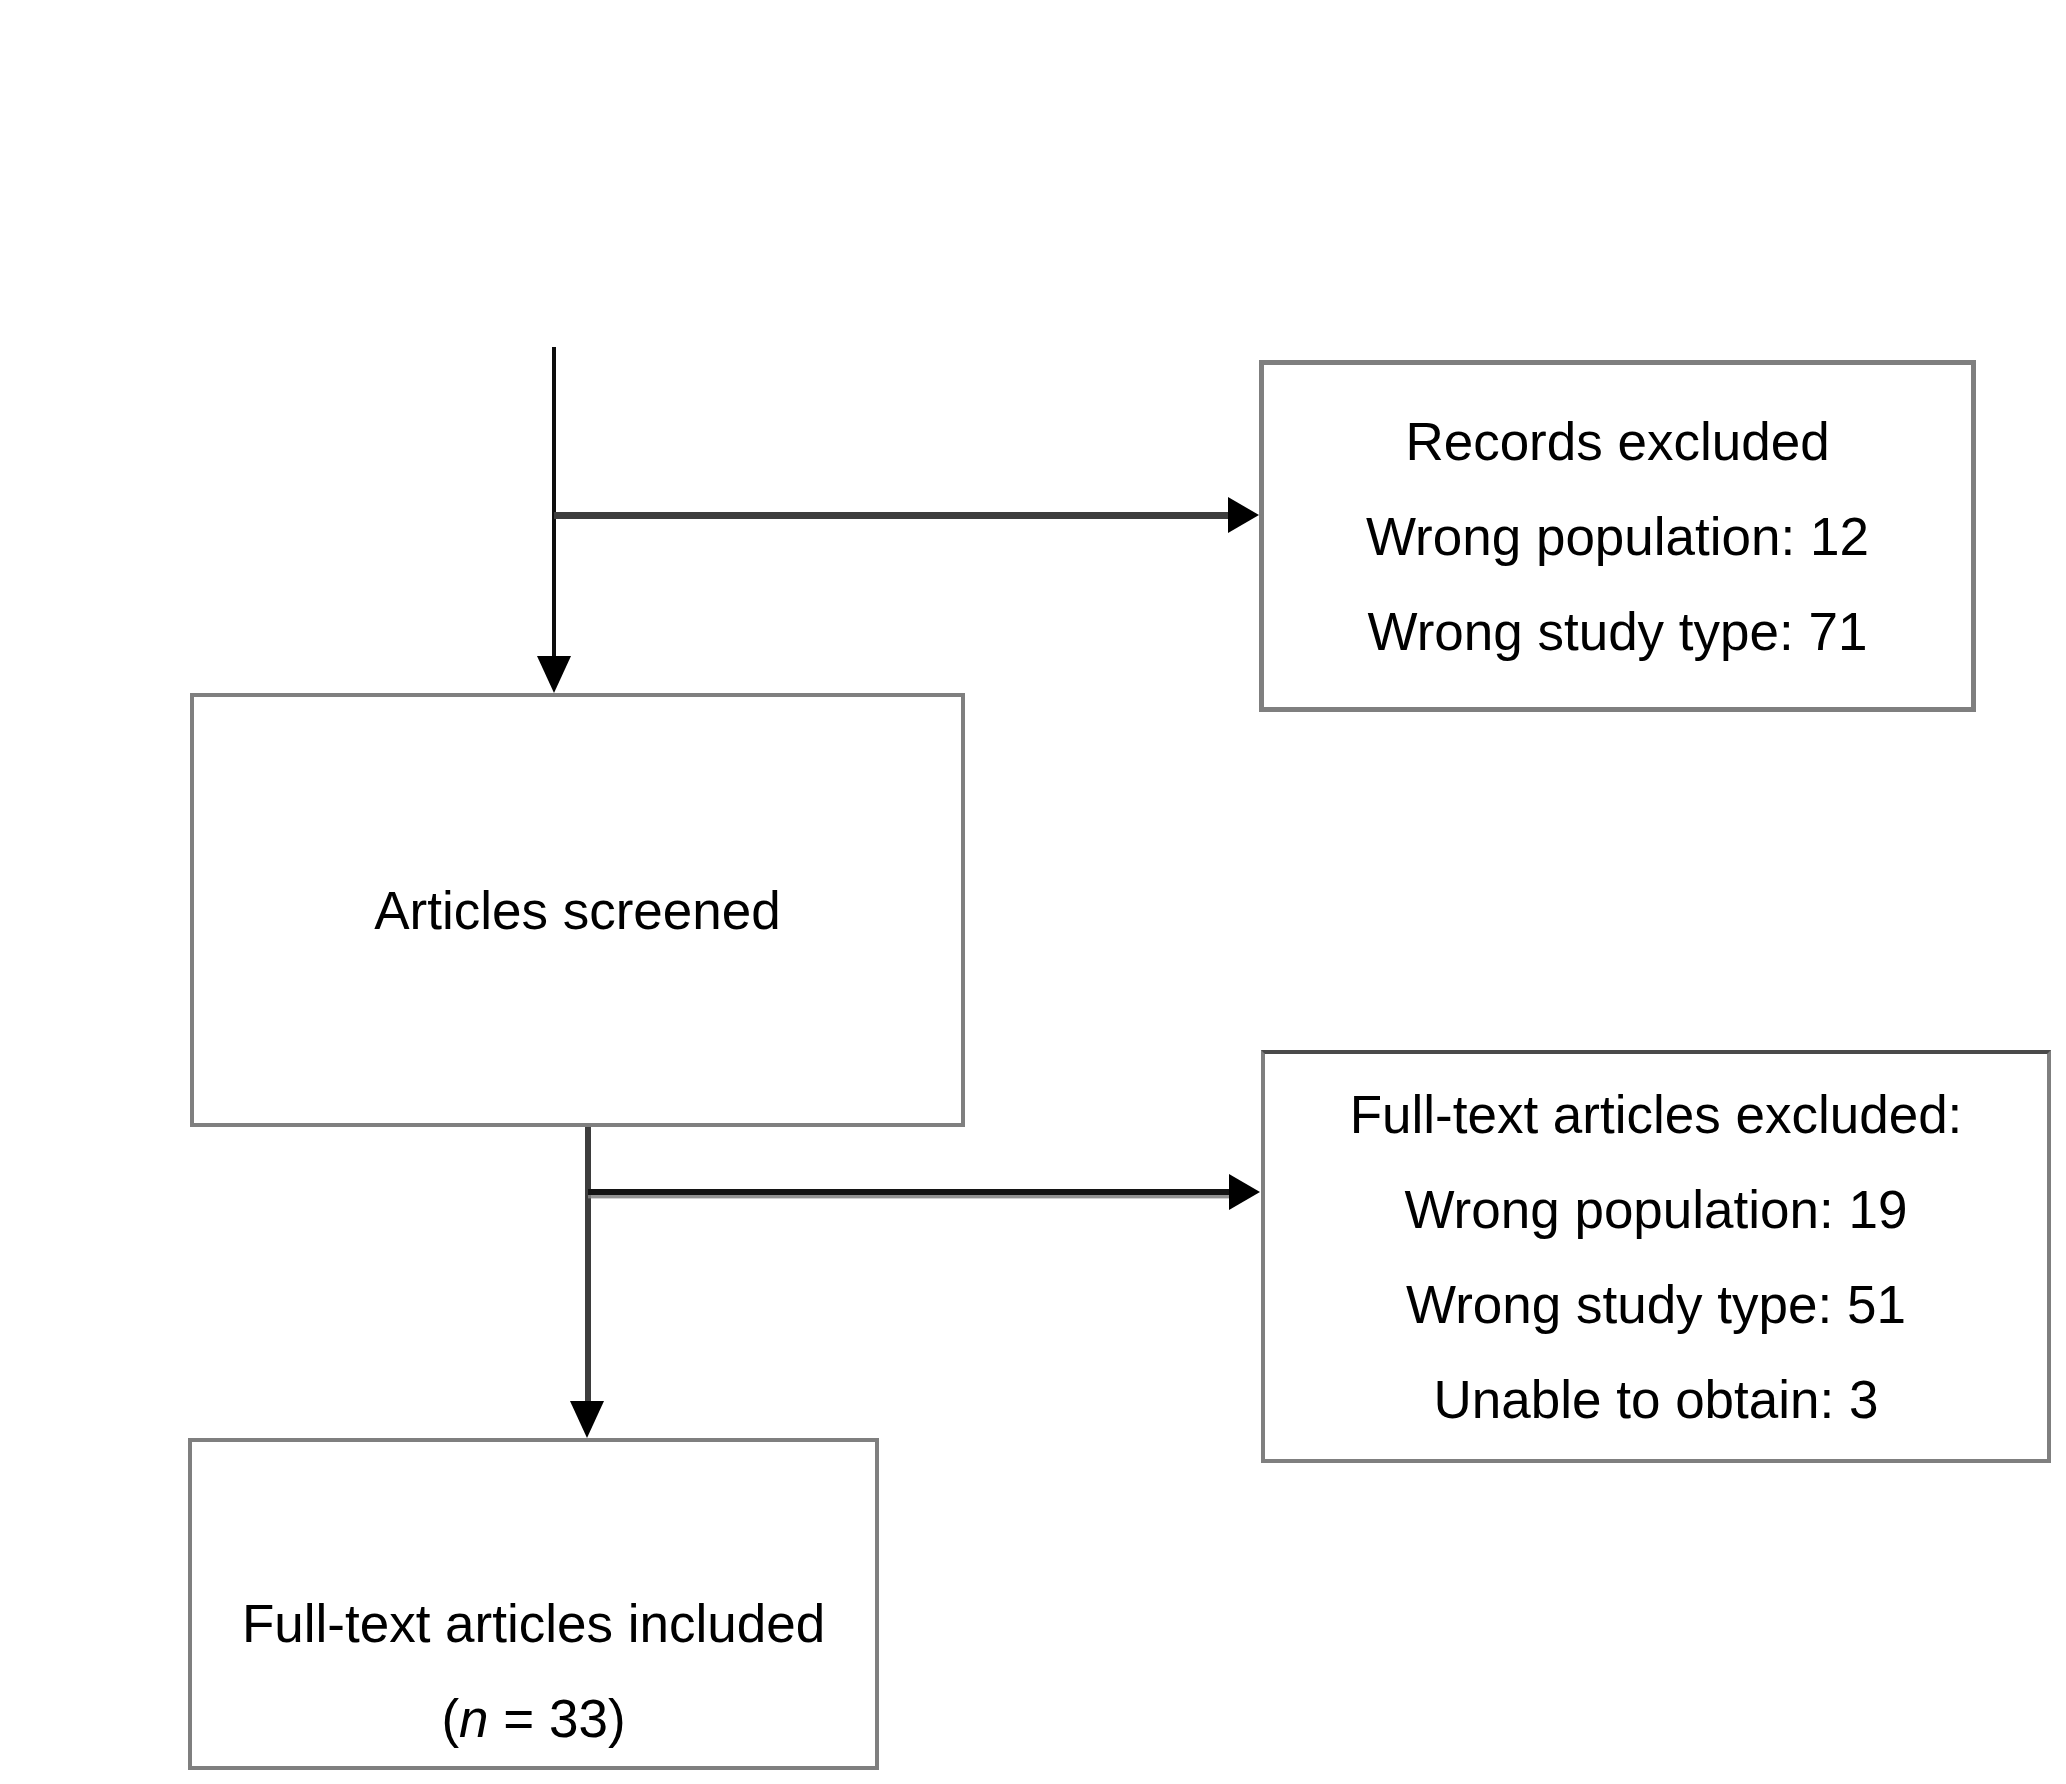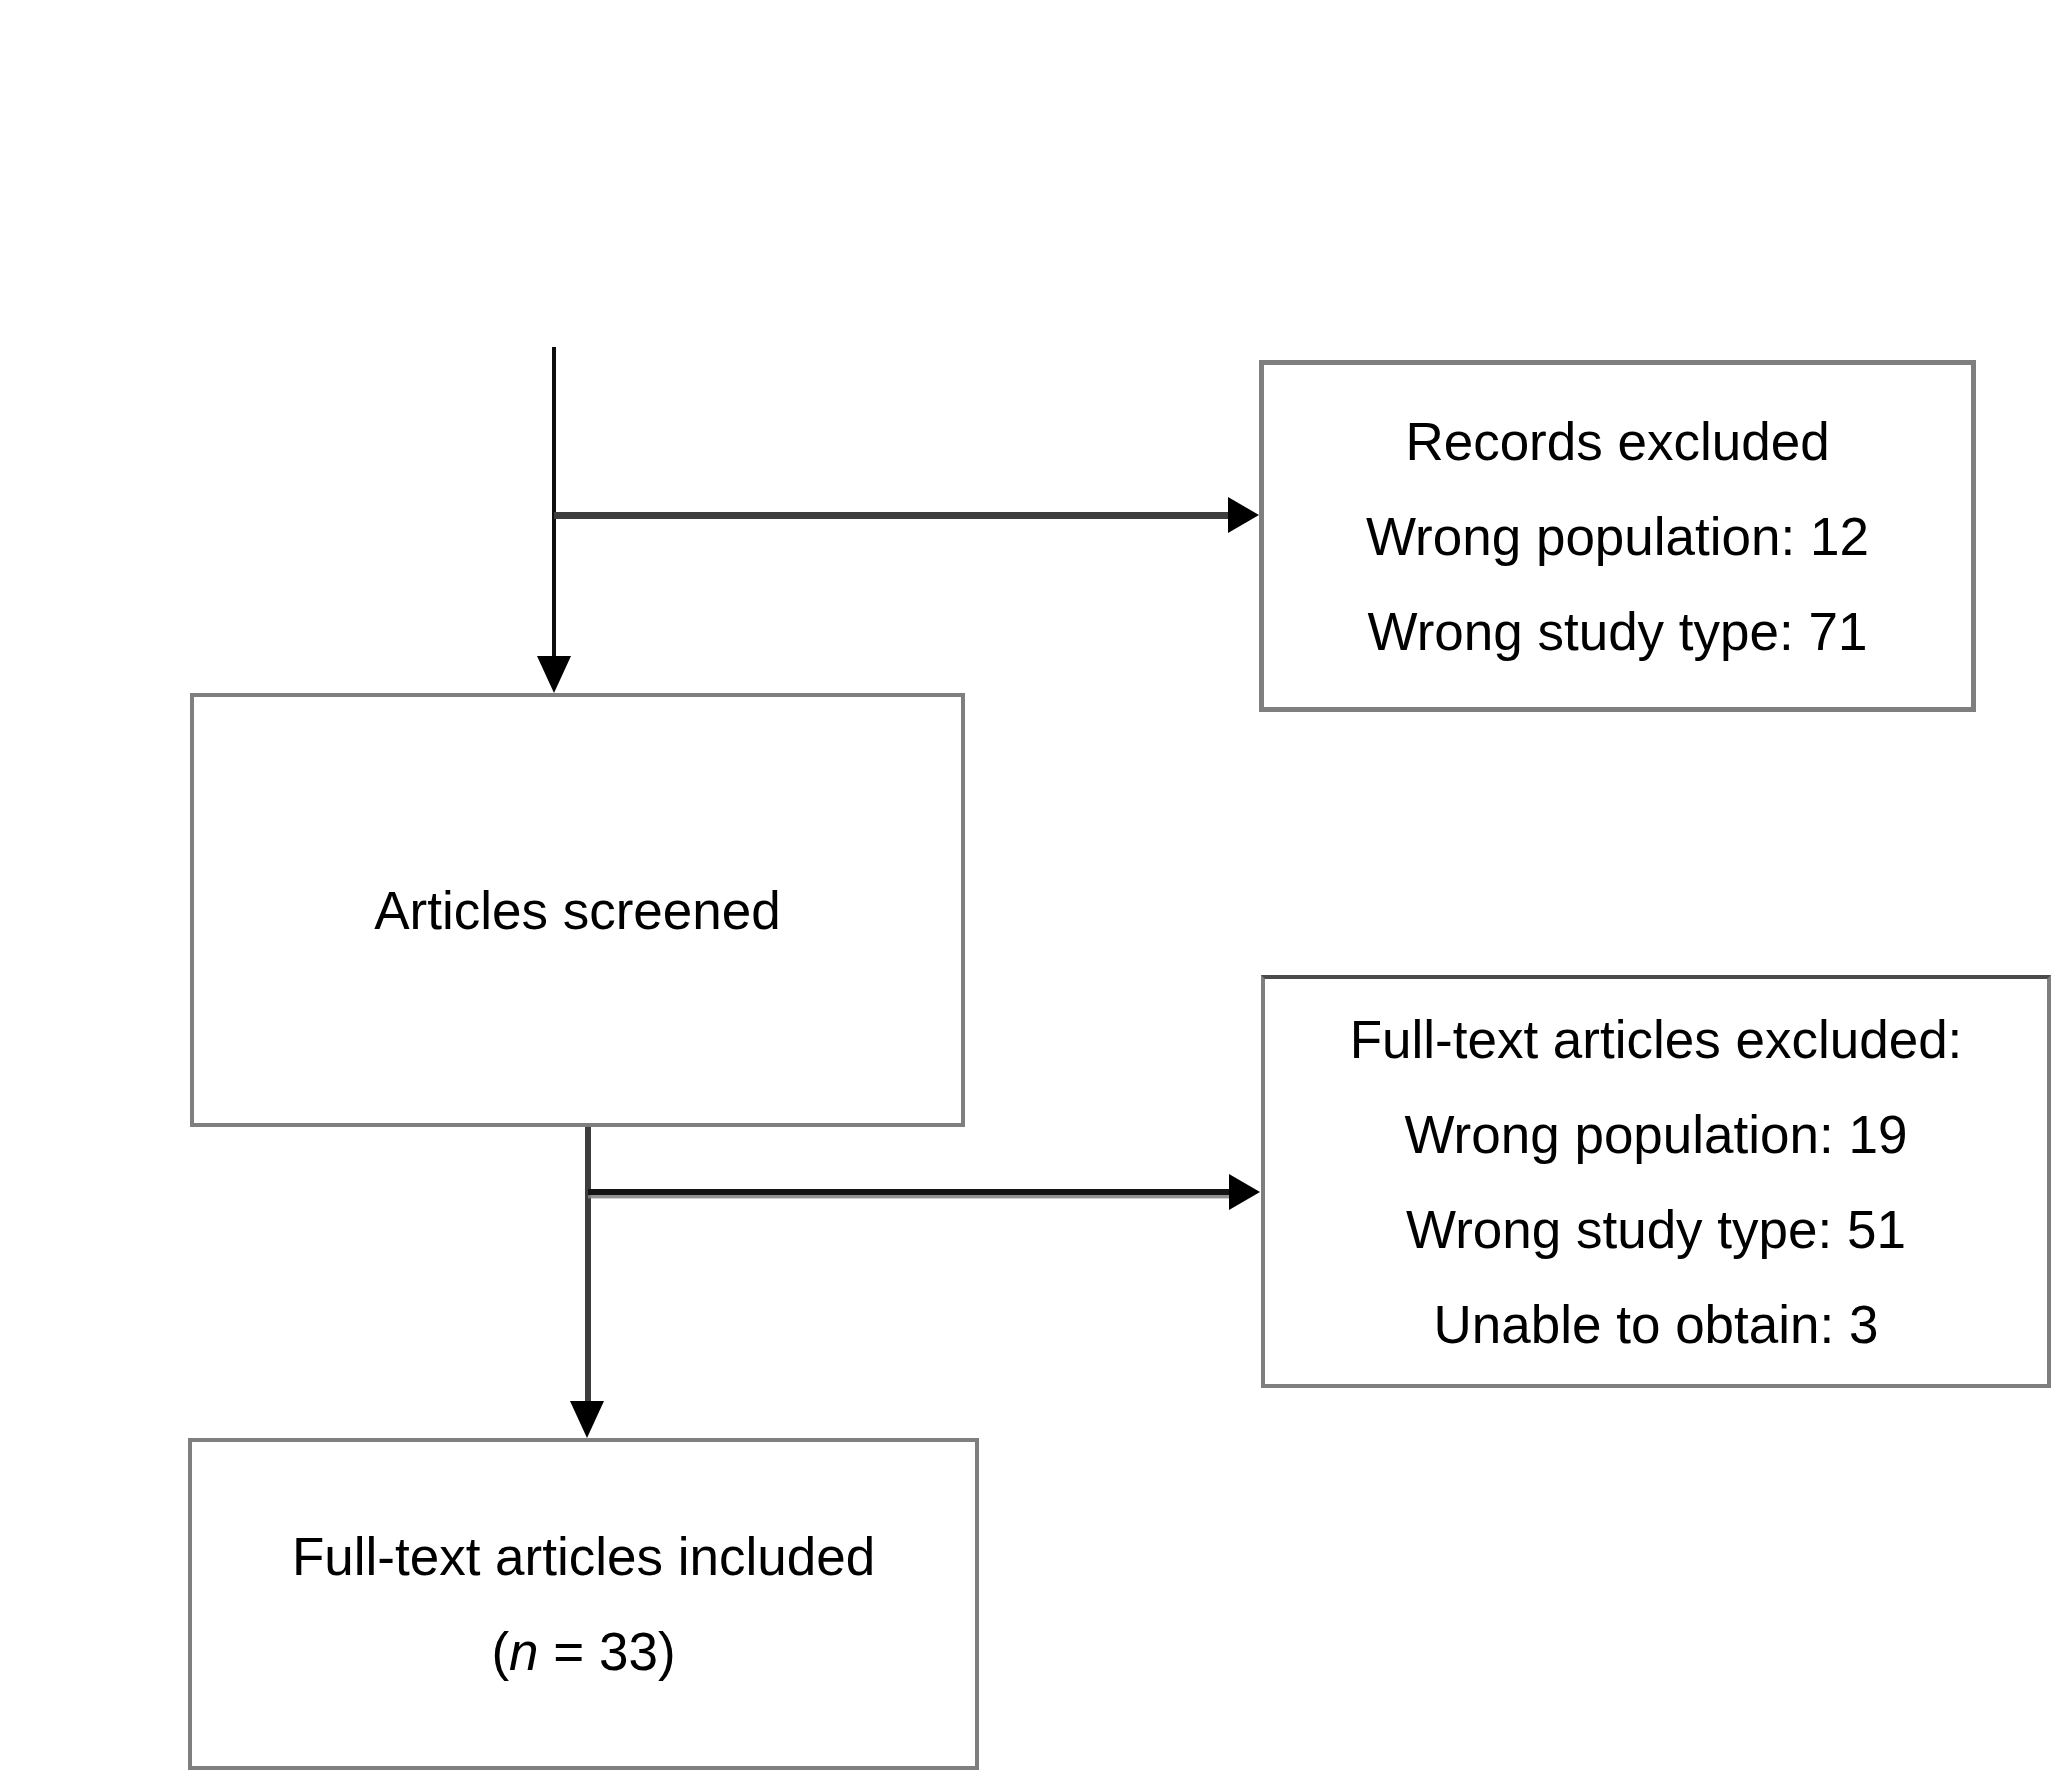--- a/index.html
+++ b/index.html
@@ -36,27 +36,28 @@
   }
   .box-records-excluded {
     left: 1259px; top: 360px; width: 717px; height: 352px;
     border: 5.4px solid #7f7f7f;
   }
   .box-screened {
     left: 190px; top: 693px; width: 775px; height: 434px;
     border: 4.1px solid #7f7f7f;
   }
   .box-fulltext-excluded {
-    left: 1261px; top: 975px; width: 790px; height: 413px;
+    left: 1261px; top: 1050px; width: 790px; height: 413px;
     border: 4.7px solid #7f7f7f;
     border-top-color: #4a4a4a;
   }
   .box-included {
-    left: 188px; top: 1438px; width: 791px; height: 332px;
+    left: 188px; top: 1438px; width: 691px; height: 332px;
     border: 4.1px solid #7f7f7f;
+    justify-content: flex-end;
   }
   .nvar { font-style: italic; }
   .connector { position: absolute; }
   .vline1 { left: 552px; top: 347px; width: 4.1px;  height: 310px; background: #0d0d0d; }
   .hline1 { left: 554px; top: 512px; width: 678px; height: 6.8px; background: #3d3d3d; }
   .vline2 { left: 585px; top: 1039px; width: 6.1px; height: 364px; background: #3d3d3d; }
   .hline2 { left: 588px; top: 1189px; width: 645px; height: 6.1px; background: #141414;
             box-shadow: 0 3.4px 0 rgba(128,128,128,0.85); }
   .arrowhead-down {
     position: absolute; width: 0; height: 0;

